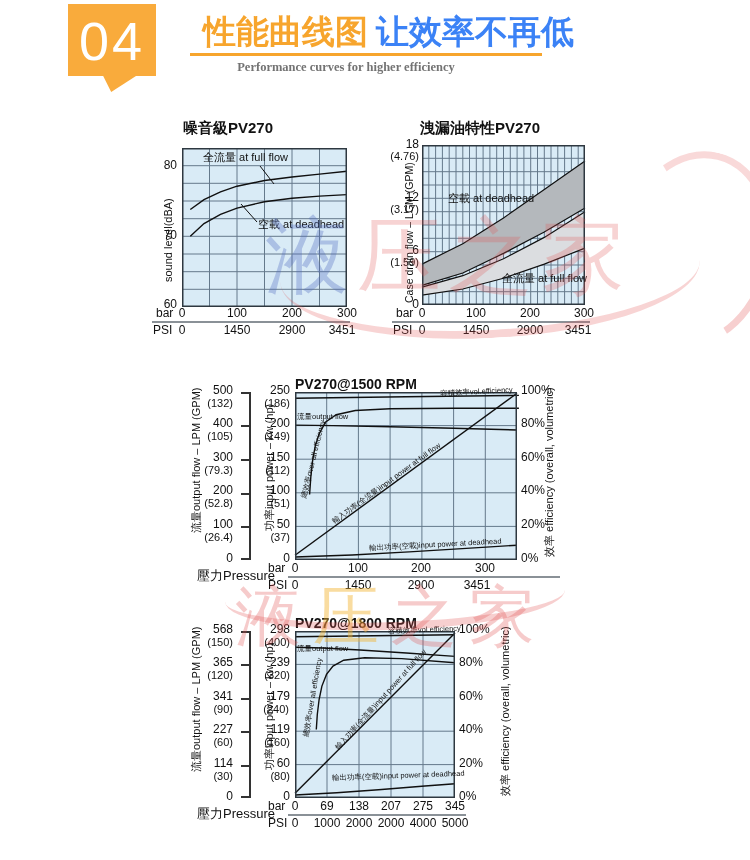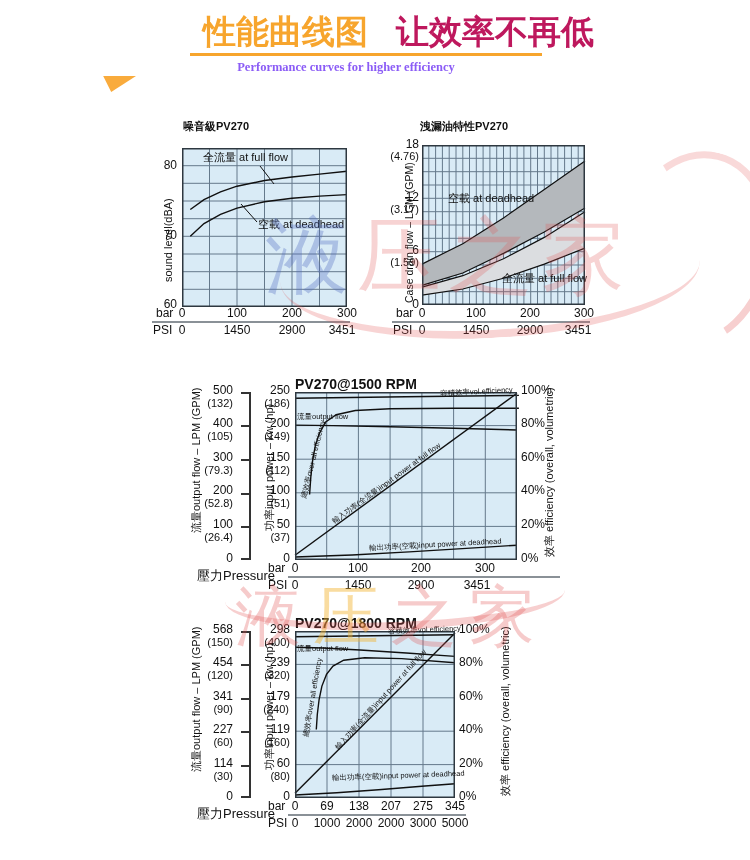--- a/index.html
+++ b/index.html
@@ -1,51 +1,52 @@
 <!DOCTYPE html>
 <html><head>
 <meta charset="utf-8">
 <style>
   html,body{margin:0;padding:0;background:#fff;}
   #page{position:relative;width:750px;height:860px;background:#fff;overflow:hidden;
         font-family:"Liberation Sans",sans-serif;color:#111;}
   .t{position:absolute;white-space:nowrap;color:#111;line-height:1.1;}
   .c{text-align:center;} .r{text-align:right;}
-  .f15{font-size:11px;font-weight:600;}
+  .f15{font-size:15px;font-weight:600;}
   .f14{font-size:14px;font-weight:600;}
   .f12{font-size:12px;}
   .f11{font-size:11px;}
   .f10{font-size:10.5px;}
   .f8{font-size:7.5px;}
   .rot{transform:rotate(-90deg);transform-origin:0 0;}
   .plot{position:absolute;background:#d9ebf6;}
   .plot svg{position:absolute;left:0;top:0;overflow:visible;display:block;}
   .axrule{position:absolute;height:2px;background:#8a9197;}
   .bv{position:absolute;width:1.5px;background:#333;}
   .bh{position:absolute;width:8px;height:1.5px;background:#333;}
   
   #badge{position:absolute;left:68px;top:4px;width:88px;height:72px;background:#f9ab3c;
          color:#fff;font-size:54px;letter-spacing:3px;text-align:center;line-height:74px;}
   #badge-tail{position:absolute;left:96px;top:76px;width:40px;height:16px;background:#f9ab3c;
          clip-path:polygon(18% 0,100% 0,38% 100%);}
   #title-line{position:absolute;left:203px;top:10px;white-space:nowrap;font-weight:bold;font-size:33px;}
-  #title-cn{color:#f7a52d;margin-right:28px;}
-  #title-cn2{color:#be185d;margin-top:48px;}
+  #title-cn{color:#f7a52d;margin-right:8px;}
+  #title-cn2{color:#3b82f6;margin-top:48px;}
   #underline{position:absolute;left:190px;top:53px;width:352px;height:3px;background:#f7a52d;}
   #subtitle{position:absolute;left:170px;top:60px;width:352px;text-align:center;
-            font-family:"Liberation Serif",serif;font-weight:bold;font-size:12.5px;color:#8b5cf6;}
+            font-family:"Liberation Serif",serif;font-weight:bold;font-size:12.5px;color:#737373;}
   
   .wm{position:absolute;pointer-events:none;z-index:30;font-weight:normal;white-space:nowrap;}
   .wm-arc{position:absolute;pointer-events:none;z-index:30;border-radius:50%;}
 </style>
 </head>
 <body>
 
 <div id="page">
 
+  <div id="badge">04</div>
   <div id="badge-tail"></div>
   <div id="title-line">
     <span id="title-cn">性能曲线图</span><span id="title-cn2">让效率不再低</span>
   </div>
   <div id="underline"></div>
   <div id="subtitle">Performance curves for higher efficiency</div>
 
   <div class="t f15" style="left:183px;top:120px">噪音級PV270</div>
   <div class="t f11 rot" style="left:162px;top:282px">sound level(dBA)</div>
   <span class="t f12 r" style="left:145px;top:159px;width:32px">80</span>
@@ -248,21 +249,21 @@
   <span class="t f12 c" style="left:401px;top:579px;width:40px">2900</span>
   <span class="t f12 c" style="left:457px;top:579px;width:40px">3451</span>
 
   <div class="t f14" style="left:295px;top:616px">PV270@1800 RPM</div>
   <div class="t f11 rot" style="left:190px;top:772px">流量output flow – LPM (GPM)</div>
   <div class="t f11 rot" style="left:263px;top:770px">功率input power – kw (hp)</div>
   <div class="t f11 rot" style="left:499px;top:796px">效率 efficiency (overall, volumetric)</div>
 
   <span class="t f12 r" style="left:193px;top:623px;width:40px">568</span>
   <span class="t f11 r" style="left:193px;top:636px;width:40px">(150)</span>
-  <span class="t f12 r" style="left:193px;top:656px;width:40px">454</span>
+  <span class="t f12 r" style="left:193px;top:656px;width:40px">365</span>
   <span class="t f11 r" style="left:193px;top:669px;width:40px">(120)</span>
   <span class="t f12 r" style="left:193px;top:690px;width:40px">341</span>
   <span class="t f11 r" style="left:193px;top:703px;width:40px">(90)</span>
   <span class="t f12 r" style="left:193px;top:723px;width:40px">227</span>
   <span class="t f11 r" style="left:193px;top:736px;width:40px">(60)</span>
   <span class="t f12 r" style="left:193px;top:757px;width:40px">114</span>
   <span class="t f11 r" style="left:193px;top:770px;width:40px">(30)</span>
   <span class="t f12 r" style="left:193px;top:790px;width:40px">0</span>
 
   <div class="bv" style="left:249px;top:631px;height:167px"></div>
@@ -325,21 +326,21 @@
   <span class="t f12 c" style="left:347px;top:800px;width:24px">138</span>
   <span class="t f12 c" style="left:379px;top:800px;width:24px">207</span>
   <span class="t f12 c" style="left:411px;top:800px;width:24px">275</span>
   <span class="t f12 c" style="left:443px;top:800px;width:24px">345</span>
   <div class="axrule" style="left:288px;top:814px;width:178px"></div>
   <span class="t f12" style="left:268px;top:817px">PSI</span>
   <span class="t f12 c" style="left:283px;top:817px;width:24px">0</span>
   <span class="t f12 c" style="left:311px;top:817px;width:32px">1000</span>
   <span class="t f12 c" style="left:343px;top:817px;width:32px">2000</span>
   <span class="t f12 c" style="left:375px;top:817px;width:32px">2000</span>
-  <span class="t f12 c" style="left:407px;top:817px;width:32px">3000</span>
+  <span class="t f12 c" style="left:407px;top:817px;width:32px">4000</span>
   <span class="t f12 c" style="left:439px;top:817px;width:32px">5000</span>
 
   <div class="wm" style="left:265px;top:200px;font-size:84px;letter-spacing:8px">
     <span style="color:rgba(80,105,190,0.33)">液</span><span style="color:rgba(226,84,84,0.26)">压</span><span style="color:rgba(226,84,84,0.26)">之</span><span style="color:rgba(226,84,84,0.26)">家</span>
   </div>
   <div class="wm-arc" style="left:280px;top:205px;width:420px;height:125px;border-bottom:8px solid rgba(226,84,84,0.25);transform:rotate(-3deg)"></div>
   <div class="wm-arc" style="left:618px;top:150px;width:140px;height:185px;border:7px solid transparent;border-right-color:rgba(226,84,84,0.28);border-top-color:rgba(226,84,84,0.22);transform:rotate(14deg)"></div>
   <div class="wm" style="left:235px;top:572px;font-size:66px;letter-spacing:12px">
     <span style="color:rgba(226,84,84,0.30)">液</span><span style="color:rgba(242,178,44,0.45)">压</span><span style="color:rgba(226,84,84,0.30)">之</span><span style="color:rgba(226,84,84,0.30)">家</span>
   </div>

